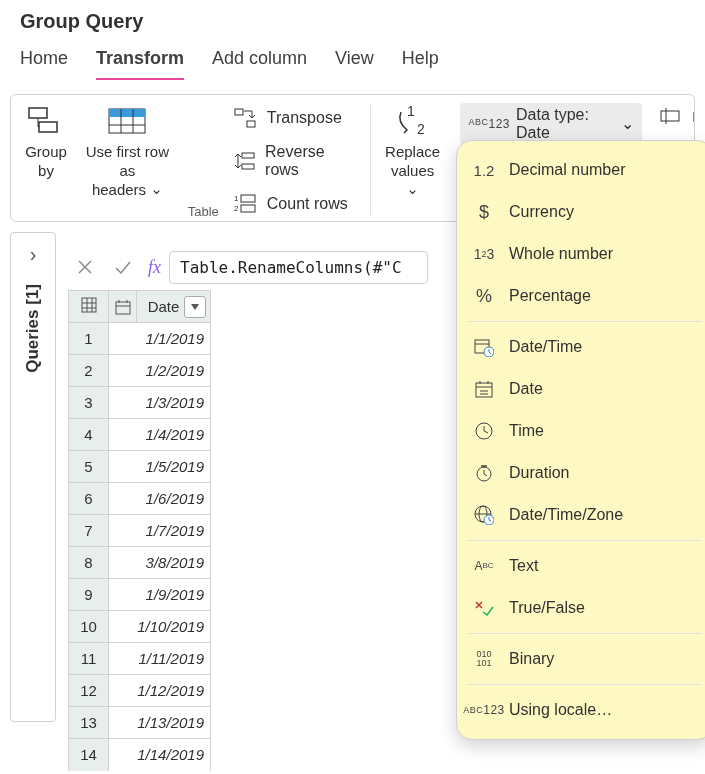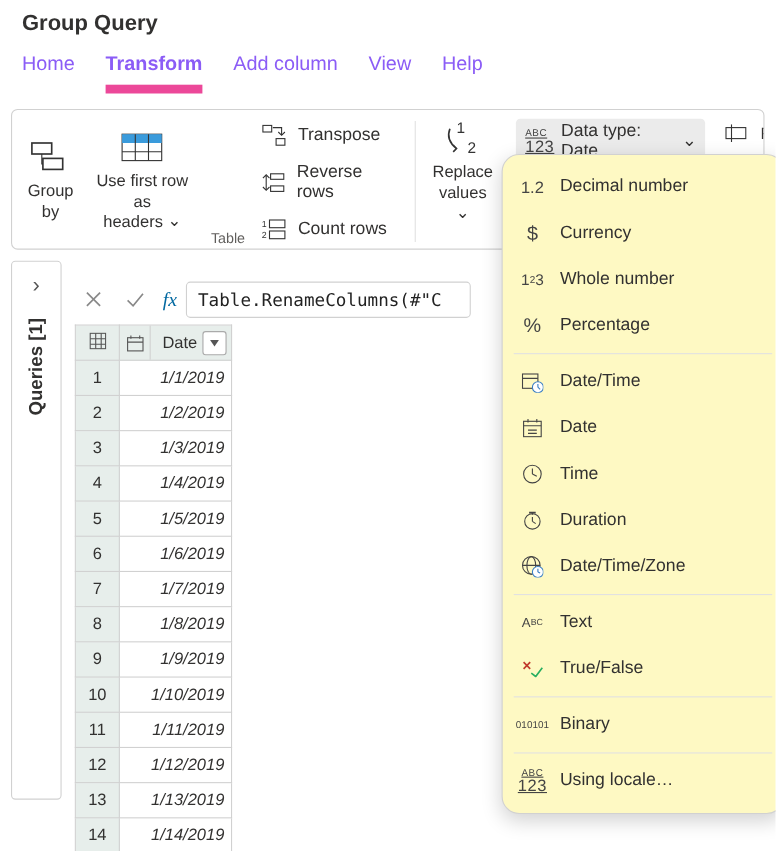--- a/index.html
+++ b/index.html
@@ -21,25 +21,25 @@
     .tabs {
       display: flex;
       gap: 28px;
       padding: 5px 20px 0 20px;
     }
     .tab {
       font-size: 18px;
       padding-bottom: 8px;
       border-bottom: 3px solid transparent;
       cursor: pointer;
-      color: #8b5cf6;
+      color: #404040;
     }
     .tab.active {
       font-weight: 600;
-      border-bottom: 8px solid #ec4899;
+      border-bottom: 2px solid #ec4899;
     }
     .ribbon {
       display: flex;
       align-items: stretch;
       border: 1px solid #d1d1d1;
       border-radius: 6px;
       margin: 14px 10px 10px 10px;
       padding: 6px 0 2px 0;
       position: relative;
       background: #fff;
@@ -117,28 +117,27 @@
     }
     .ribbon-right-col {
       display: flex;
       flex-direction: column;
       align-items: flex-start;
       padding: 2px 6px;
       gap: 8px;
     }
     .icon-abc123 {
       display: flex;
-      flex-direction: column;
+      flex-direction: row;
       line-height: 1;
       font-size: 9px;
       color: #444;
-      text-decoration: underline;
     }
     .icon-abc123 .r1 { font-size: 9px; letter-spacing: 0.5px; }
-    .icon-abc123 .r2 { font-size: 15px; letter-spacing: 0.5px; text-align: right; }
+    .icon-abc123 .r2 { font-size: 12px; letter-spacing: 0.5px; text-align: right; }
     .formula-row {
       display: flex;
       align-items: center;
       margin: 8px 0 0 10px;
       gap: 0;
     }
     .queries-collapsed {
       width: 46px;
       border: 1px solid #d1d1d1;
       border-radius: 4px;
@@ -168,21 +167,21 @@
       display: flex;
       align-items: center;
       justify-content: center;
       cursor: pointer;
       color: #777;
     }
     .fx-label {
       font-style: italic;
       font-family: Georgia, serif;
       font-size: 18px;
-      color: #0369a1;
+      color: #8b5cf6;
       margin-left: 4px;
       margin-right: 8px;
     }
     .formula-input {
       flex: 1;
       border: 1px solid #d1d1d1;
       border-radius: 4px;
       font-family: Consolas, monospace;
       font-size: 16px;
       padding: 6px 10px;
@@ -327,21 +326,21 @@
 
 <div class="tabs">
   <div class="tab">Home</div>
   <div class="tab active">Transform</div>
   <div class="tab">Add column</div>
   <div class="tab">View</div>
   <div class="tab">Help</div>
 </div>
 
 <div class="ribbon">
-  <div class="ribbon-group" style="flex-direction:row; align-items:center; gap:6px;">
+  <div class="ribbon-group" style="flex-direction:row; align-items:flex-start; gap:6px;">
     <div class="big-btn">
       <span class="icon-box">
         <svg width="38" height="30" viewBox="0 0 38 30">
             <rect x="2" y="2" width="18" height="10" fill="none" stroke="#333" stroke-width="1.5"></rect>
             <rect x="12" y="16" width="18" height="10" fill="none" stroke="#333" stroke-width="1.5"></rect>
             <path d="M11 12 L11 21 L12 21" stroke="#333" fill="none"></path>
           </svg>
       </span>
       <span style="white-space:pre-line;">Group
 by</span>
@@ -528,21 +527,21 @@
           <tr>
             <td class="row-head">6</td>
             <td class="cell">1/6/2019</td>
           </tr>
           <tr>
             <td class="row-head">7</td>
             <td class="cell">1/7/2019</td>
           </tr>
           <tr>
             <td class="row-head">8</td>
-            <td class="cell">1/8/2019</td>
+            <td class="cell">3/8/2019</td>
           </tr>
           <tr>
             <td class="row-head">9</td>
             <td class="cell">1/9/2019</td>
           </tr>
           <tr>
             <td class="row-head">10</td>
             <td class="cell">1/10/2019</td>
           </tr>
           <tr>
@@ -654,21 +653,21 @@
         <svg width="20" height="16">
           <line x1="2" y1="2" x2="8" y2="8" stroke="#c0392b" stroke-width="1.5"></line>
           <line x1="8" y1="2" x2="2" y2="8" stroke="#c0392b" stroke-width="1.5"></line>
           <polyline points="9,12 13,15 19,7" fill="none" stroke="#27ae60" stroke-width="1.5"></polyline>
         </svg>
       </span>
     <span>True/False</span>
   </div>
   <div class="type-menu-sep"></div>
   <div class="type-menu-item">
-    <span class="type-menu-icon" style="font-size:9px; line-height:1; display:flex;">
+    <span class="type-menu-icon" style="font-size:9px; line-height:1; flex-direction:column; display:flex;">
         <span>010</span>
         <span>101</span>
       </span>
     <span>Binary</span>
   </div>
   <div class="type-menu-sep"></div>
   <div class="type-menu-item">
     <span class="type-menu-icon icon-abc123">
         <span class="r1">ABC</span>
         <span class="r2">123</span>

